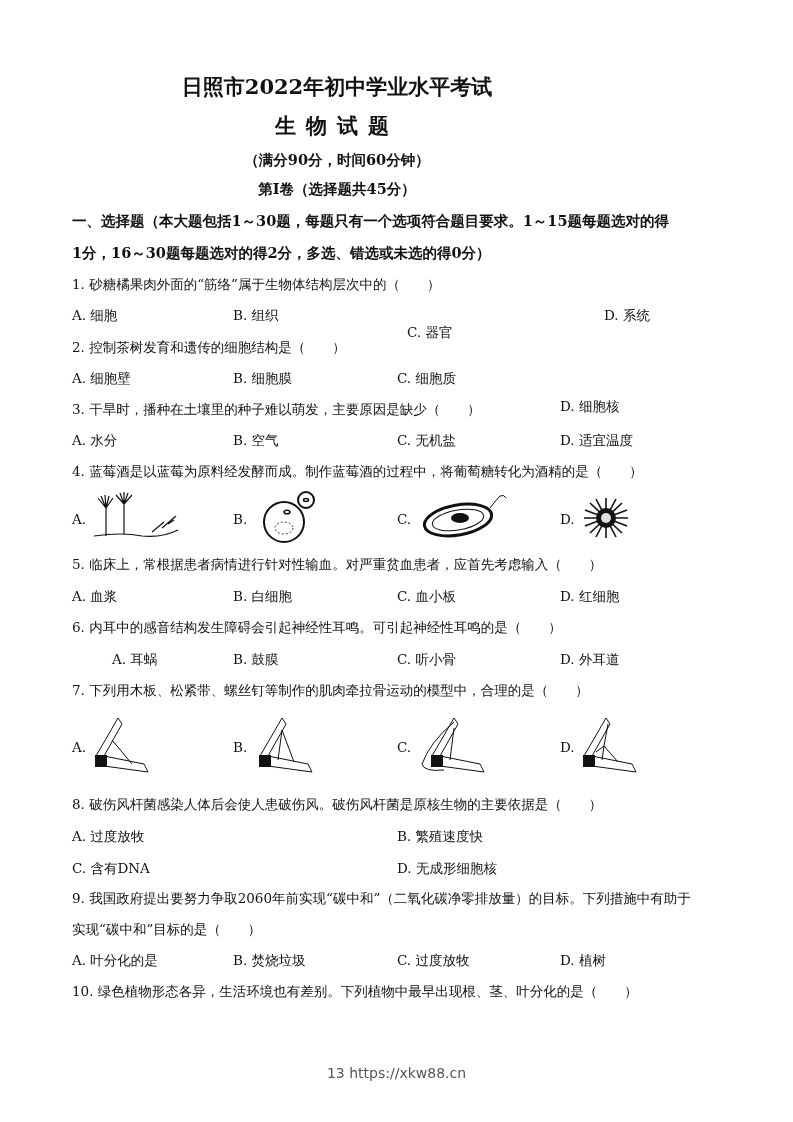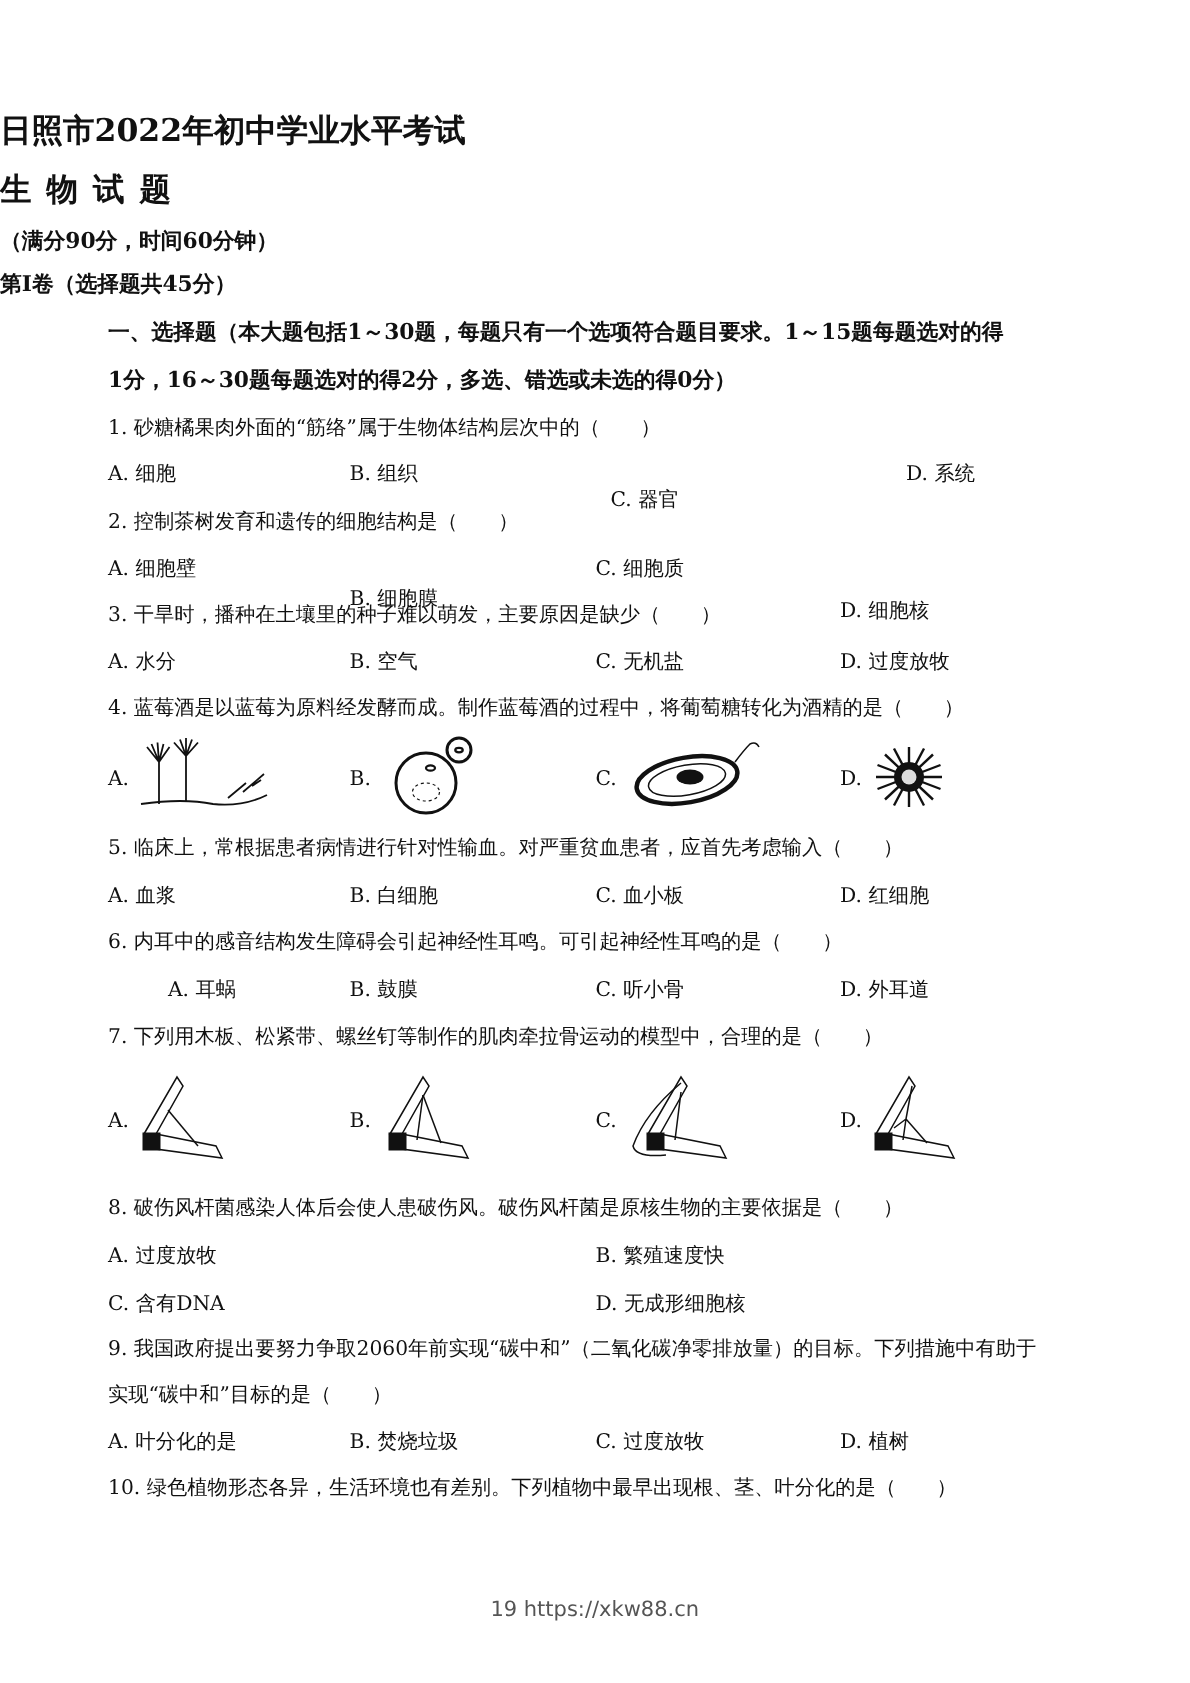--- a/index.html
+++ b/index.html
@@ -1,19 +1,19 @@
 <!DOCTYPE html>
 <html><head>
 <meta charset="utf-8">
 <style>
   html, body { margin:0; padding:0; background:#ffffff; }
   body { width:793px; height:1122px; position:relative; overflow:hidden;
          font-family:"DejaVu Serif","Liberation Serif",serif; color:#111; }
   .abs { position:absolute; white-space:nowrap; }
-  .title { left:0; width:674px; font-weight:bold; }
+  .title { left:0; width:674px; text-align:center; font-weight:bold; }
   .t1 { top:73px; font-size:21px; }
   .t2 { top:112px; font-size:21px; letter-spacing:10px; }
   .t3 { top:151px; font-size:14.5px; }
   .t4 { top:180px; font-size:14.5px; }
   .sec { left:72px; font-size:14.5px; font-weight:bold; }
   .q { left:72px; font-size:13.5px;text-align:center; }
   .opt { font-size:13.5px; }
   .fig { position:absolute; }
   .footer { left:0; width:793px; text-align:center; top:1065px; font-size:14px;
             color:#555; font-family:"DejaVu Sans","Liberation Sans",sans-serif; }
@@ -30,29 +30,29 @@
 <div class="abs sec" style="top:244px;">1分，16～30题每题选对的得2分，多选、错选或未选的得0分）</div>
 
 <div class="abs q" style="top:276px;">1. 砂糖橘果肉外面的“筋络”属于生物体结构层次中的（　　）</div>
 <div class="abs opt" style="left:72px;top:307px;">A. 细胞</div>
 <div class="abs opt" style="left:233px;top:307px;">B. 组织</div>
 <div class="abs opt" style="left:397px;top:324px;margin-left:10px;">C. 器官</div>
 <div class="abs opt" style="left:560px;top:307px;margin-left:44px;">D. 系统</div>
 
 <div class="abs q" style="top:339px;">2. 控制茶树发育和遗传的细胞结构是（　　）</div>
 <div class="abs opt" style="left:72px;top:370px;">A. 细胞壁</div>
-<div class="abs opt" style="left:233px;top:370px;margin-top:20px;">B. 细胞膜</div>
+<div class="abs opt" style="left:233px;top:370px;">B. 细胞膜</div>
 <div class="abs opt" style="left:397px;top:370px;">C. 细胞质</div>
 <div class="abs opt" style="left:560px;top:370px;margin-top:28px;">D. 细胞核</div>
 
 <div class="abs q" style="top:401px;">3. 干旱时，播种在土壤里的种子难以萌发，主要原因是缺少（　　）</div>
 <div class="abs opt" style="left:72px;top:432px;">A. 水分</div>
 <div class="abs opt" style="left:233px;top:432px;">B. 空气</div>
 <div class="abs opt" style="left:397px;top:432px;">C. 无机盐</div>
-<div class="abs opt" style="left:560px;top:432px;">D. 过度放牧</div>
+<div class="abs opt" style="left:560px;top:432px;">D. 适宜温度</div>
 
 <div class="abs q" style="top:463px;">4. 蓝莓酒是以蓝莓为原料经发酵而成。制作蓝莓酒的过程中，将葡萄糖转化为酒精的是（　　）</div>
 <div class="abs opt" style="left:72px;top:511px;">A.</div>
 <svg class="fig" style="left:92px;top:492px;" width="90" height="50" viewBox="0 0 90 50">
   <g stroke="#111" fill="none" stroke-width="1.2">
     <line x1="14" y1="16" x2="14" y2="44"></line>
       <line x1="32" y1="12" x2="32" y2="42"></line>
     <path d="M6 6 L14 16 M9 4 L14 16 M13 3 L14 16 M17 4 L14 16 M21 6 L14 16"></path>
     <path d="M24 3 L32 12 M28 1 L32 12 M32 0 L32 12 M36 1 L32 12 M40 3 L32 12"></path>
     <path d="M2 44 Q30 40 50 44 Q70 46 86 38"></path>
@@ -155,13 +155,13 @@
 
 <div class="abs q" style="top:890px;">9. 我国政府提出要努力争取2060年前实现“碳中和”（二氧化碳净零排放量）的目标。下列措施中有助于</div>
 <div class="abs q" style="top:921px;">实现“碳中和”目标的是（　　）</div>
 <div class="abs opt" style="left:72px;top:952px;">A. 叶分化的是</div>
 <div class="abs opt" style="left:233px;top:952px;">B. 焚烧垃圾</div>
 <div class="abs opt" style="left:397px;top:952px;">C. 过度放牧</div>
 <div class="abs opt" style="left:560px;top:952px;">D. 植树</div>
 
 <div class="abs q" style="top:983px;">10. 绿色植物形态各异，生活环境也有差别。下列植物中最早出现根、茎、叶分化的是（　　）</div>
 
-<div class="abs footer">19 https://xkw88.cn</div>
+<div class="abs footer">13 https://xkw88.cn</div>
 
 </body></html>

